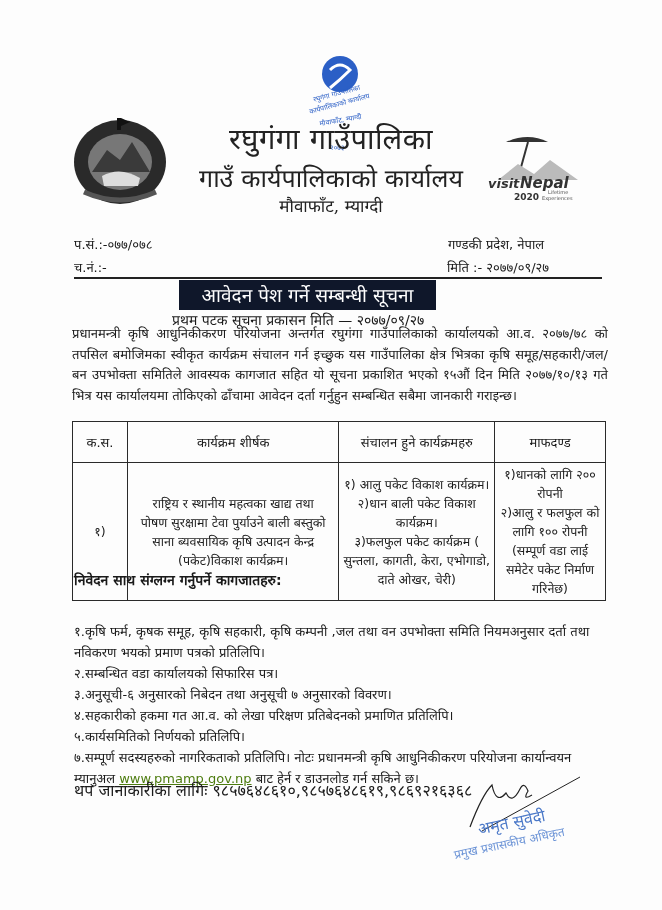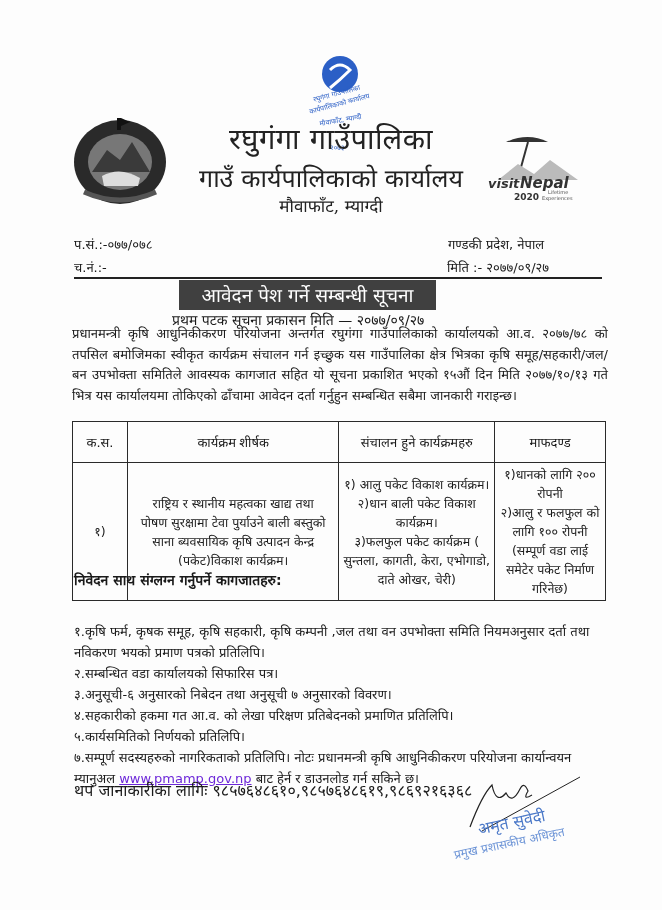--- a/index.html
+++ b/index.html
@@ -17,36 +17,36 @@
   .h2 { top: 160px; font-size: 25px; }
   .h3 { top: 194px; font-size: 17px; }
 
   .meta { font-size: 13px; font-family: "DejaVu Sans", sans-serif; }
   .ps { left: 74px; top: 235px; }
   .cn { left: 74px; top: 258px; }
   .prov { left: 448px; top: 235px; }
   .mitidate { left: 447px; top: 258px; }
   .rule { left: 74px; top: 277px; width: 528px; height: 2px; background: #222; }
 
-  .title-bar { left: 179px; top: 280px; width: 257px; height: 30px; background: #404040; color: #fff;
+  .title-bar { left: 179px; top: 280px; width: 257px; height: 30px; background: #0f172a; color: #fff;
     font-size: 19px; font-family: "DejaVu Serif", serif; text-align: center; line-height: 30px; }
   .subtitle { left: 160px; top: 310px; font-size: 14px; margin-left: 12px; }
 
   .para { left: 72px; top: 324px; width: 536px; font-size: 13px; line-height: 20.5px; text-align: justify; text-align-last: left; }
 
   table.prog { position: absolute; left: 72px; top: 421px; width: 534px; border-collapse: collapse; font-size: 12.5px; }
   table.prog td, table.prog th { border: 1.4px solid #2a2a2a; text-align: center; vertical-align: middle; font-weight: normal; }
   table.prog th { height: 38px; font-size: 13px; }
   table.prog td { padding: 2px 4px; line-height: 19px; }
-  .c1 { width: 45px; } .c2 { width: 182px; font-family: Liberation Serif, serif; } .c3 { width: 133px; } .c4 { width: 94px; }
+  .c1 { width: 45px; } .c2 { width: 182px; } .c3 { width: 133px; } .c4 { width: 94px; }
 
   .docs-head { left: 74px; top: 570px; font-size: 14px; font-weight: bold; }
   .docs { left: 74px; top: 621px; width: 534px; font-size: 13px; line-height: 21px; }
   .docs div { margin: 0; }
-  .link { text-decoration: underline; color: #6d28d9; }
+  .link { text-decoration: underline; color: #4d7c0f; }
   .contact { left: 74px; top: 779px; font-size: 16px; }
 
   .sig { left: 462px; top: 775px; width: 120px; height: 60px; }
   .sig-name { left: 478px; top: 818px; font-size: 16px; color: #4a78c8; transform: rotate(-12deg); transform-origin: left center; }
   .sig-title { left: 454px; top: 846px; font-size: 12px; color: #6b93d6; transform: rotate(-12deg); transform-origin: left center; }
 </style>
 </head>
 <body>
 
 <div class="abs emblem">

